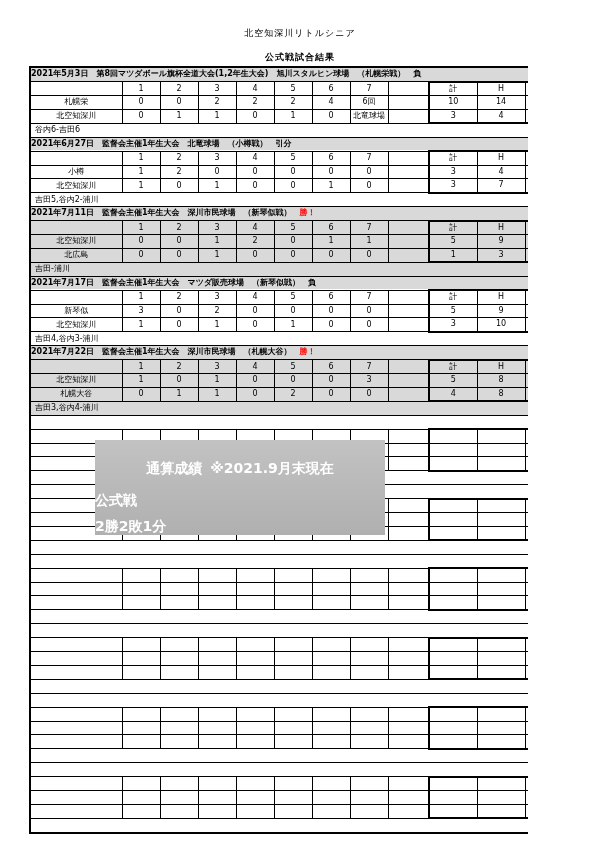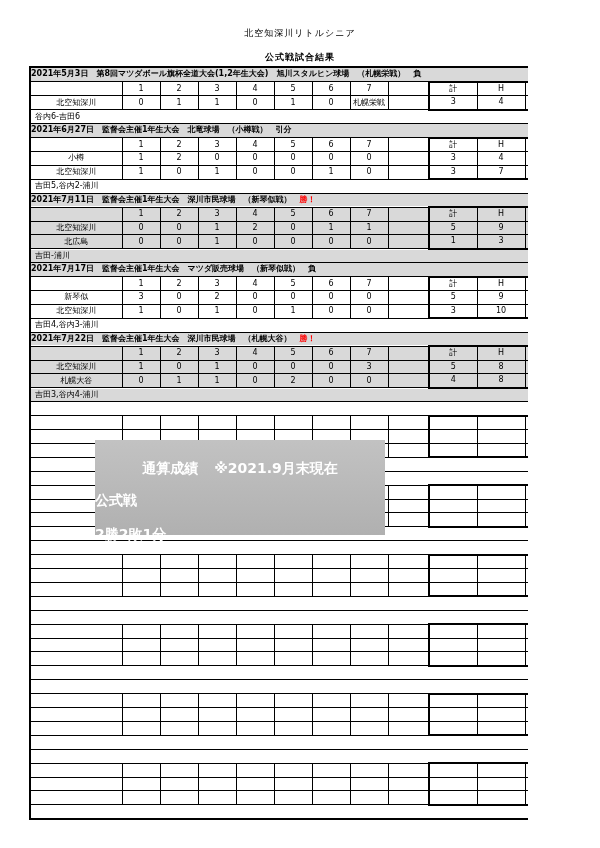--- a/index.html
+++ b/index.html
@@ -20,21 +20,21 @@
   .result{margin-left:8px;font-weight:bold;}
   .win-mark{color:var(--win-red,#ff0000);}
   td.bl{border-left-width:2px;}
   td.br{border-right-width:2px;}
   td.bt{border-top-width:2px;}
   td.bb{border-bottom-width:2px;}
 
   .summary-box{position:absolute;left:95px;top:440px;width:290px;height:95px;z-index:5;
         background:linear-gradient(180deg,#c2c2c2 0%,var(--box-bg,#b0b0b0) 100%);
         color:var(--box-text,#ffffff);font-weight:bold;}
-  .sb-line{display:flex;justify-content:center;gap:16px;font-size:14px;}
+  .sb-line{display:flex;justify-content:center;gap:8px;font-size:14px;}
   .sb-line1{margin-top:20px;}
   .sb-line2{margin-top:14px;flex-direction:column;}
 </style>
 </head>
 <body>
 
 <div class="page">
 
   <div class="page-title" id="title1">北空知深川リトルシニア</div>
   <div class="page-title" id="title2">公式戦試合結果</div>
@@ -66,28 +66,42 @@
           <td>4</td>
           <td>5</td>
           <td>6</td>
           <td>7</td>
           <td></td>
           <td class="bl bt">計</td>
           <td class="bt">H</td>
           <td class="bt br">E</td>
         </tr>
         <tr class="grid">
+          <td>札幌栄</td>
+          <td>0</td>
+          <td>0</td>
+          <td>2</td>
+          <td>2</td>
+          <td>2</td>
+          <td>4</td>
+          <td>6回</td>
+          <td></td>
+          <td class="bl">10</td>
+          <td>14</td>
+          <td class="br">1</td>
+        </tr>
+        <tr class="grid">
           <td>北空知深川</td>
           <td>0</td>
           <td>1</td>
           <td>1</td>
           <td>0</td>
           <td>1</td>
           <td>0</td>
-          <td>札幌栄戦</td>
+          <td>北竜球場</td>
           <td></td>
           <td class="bl bb">3</td>
           <td class="bb">4</td>
           <td class="br bb">1</td>
         </tr>
         <tr>
           <td colspan="12" class="frow">谷内6-吉田6</td>
         </tr>
         <tr>
           <td colspan="12" class="trow"><span>2021年6月27日　監督会主催1年生大会　北竜球場　（小樽戦）</span><span class="result">引分</span></td>

